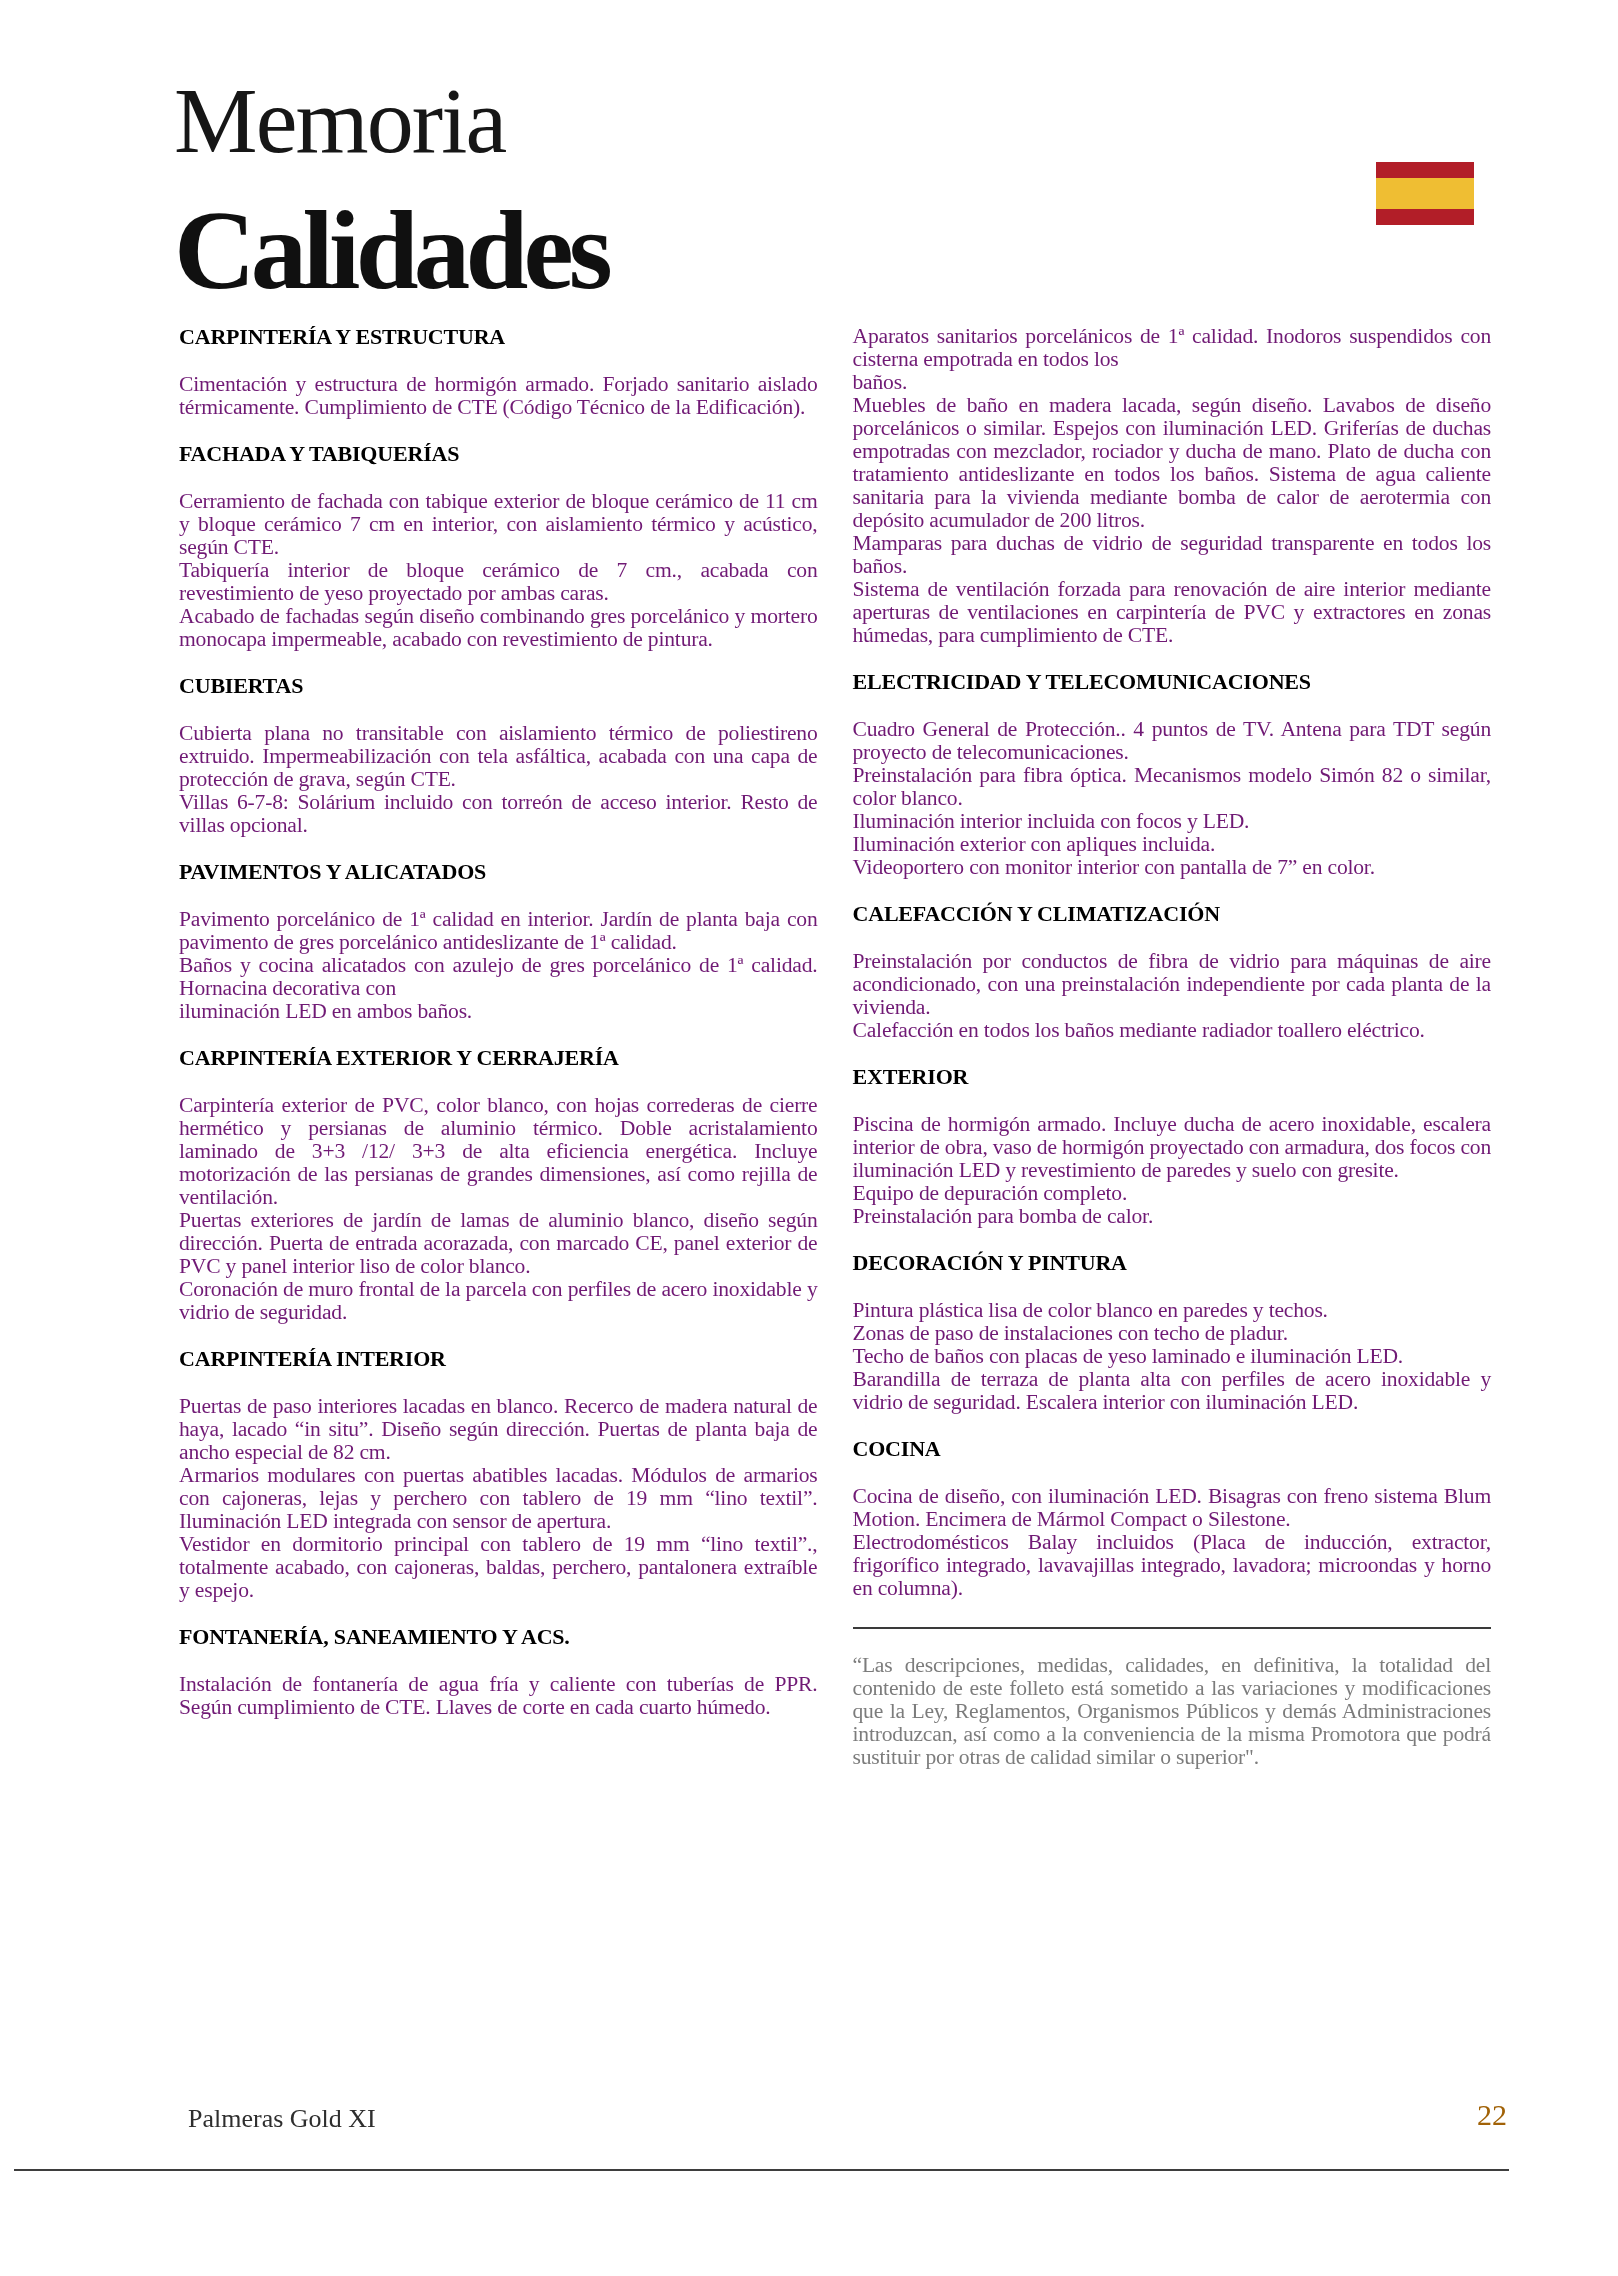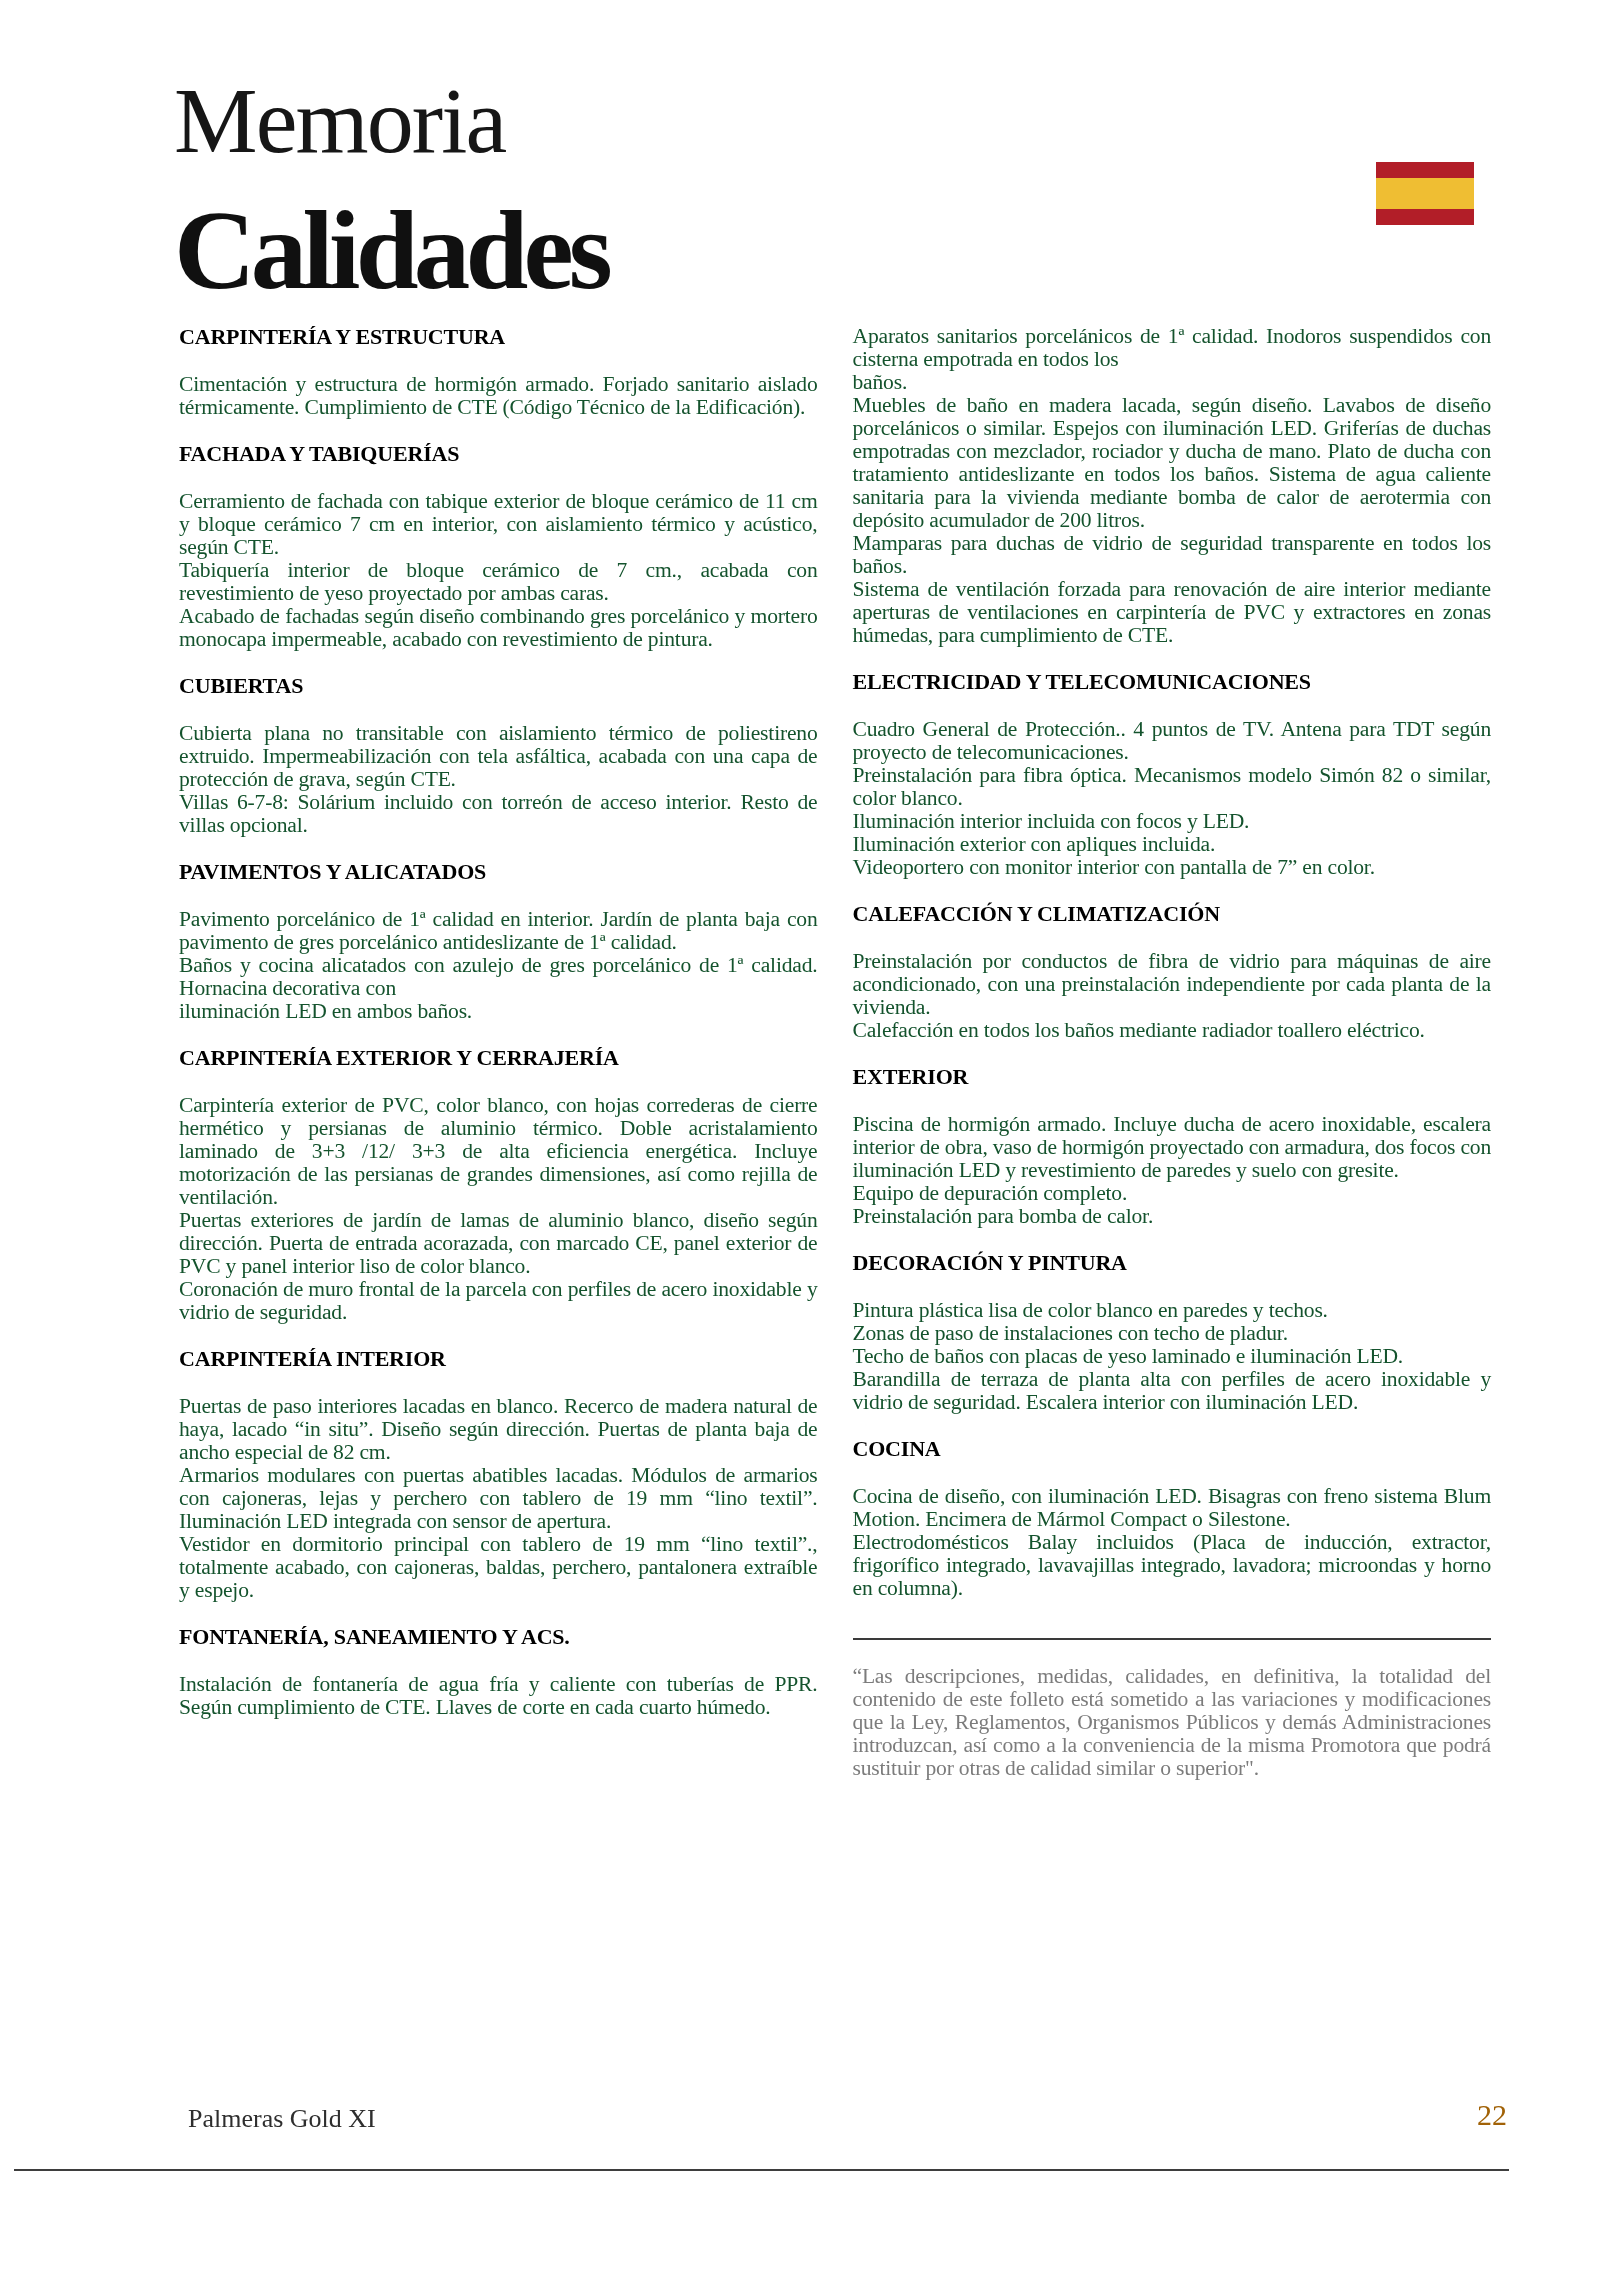--- a/index.html
+++ b/index.html
@@ -35,25 +35,25 @@
     display:flex;gap:35px;
     font-size:21.6px;line-height:23px;letter-spacing:-0.2px;
   }
   .col{flex:1 1 0;min-width:0;}
   .section + .section{margin-top:23px;}
   .section h3{
     font-size:22px;line-height:23px;font-weight:700;color:#000;
     margin:0 0 25px 0;letter-spacing:-0.2px;
   }
   .section p{
-    margin:0;text-align:justify;color:#14532d;
+    margin:0;text-align:justify;color:#701a75;
   }
   
   .disclaimer{
-    margin-top:38px;
+    margin-top:27px;
     border-top:2.9px solid #3a3a3a;
     padding-top:25px;
   }
   .disclaimer p{
     margin:0;text-align:justify;color:#7c7c7c;
   }
   
   .footer-name{
     position:absolute;left:188px;top:2104px;
     font-size:26px;color:#2e2e2e;letter-spacing:0;

